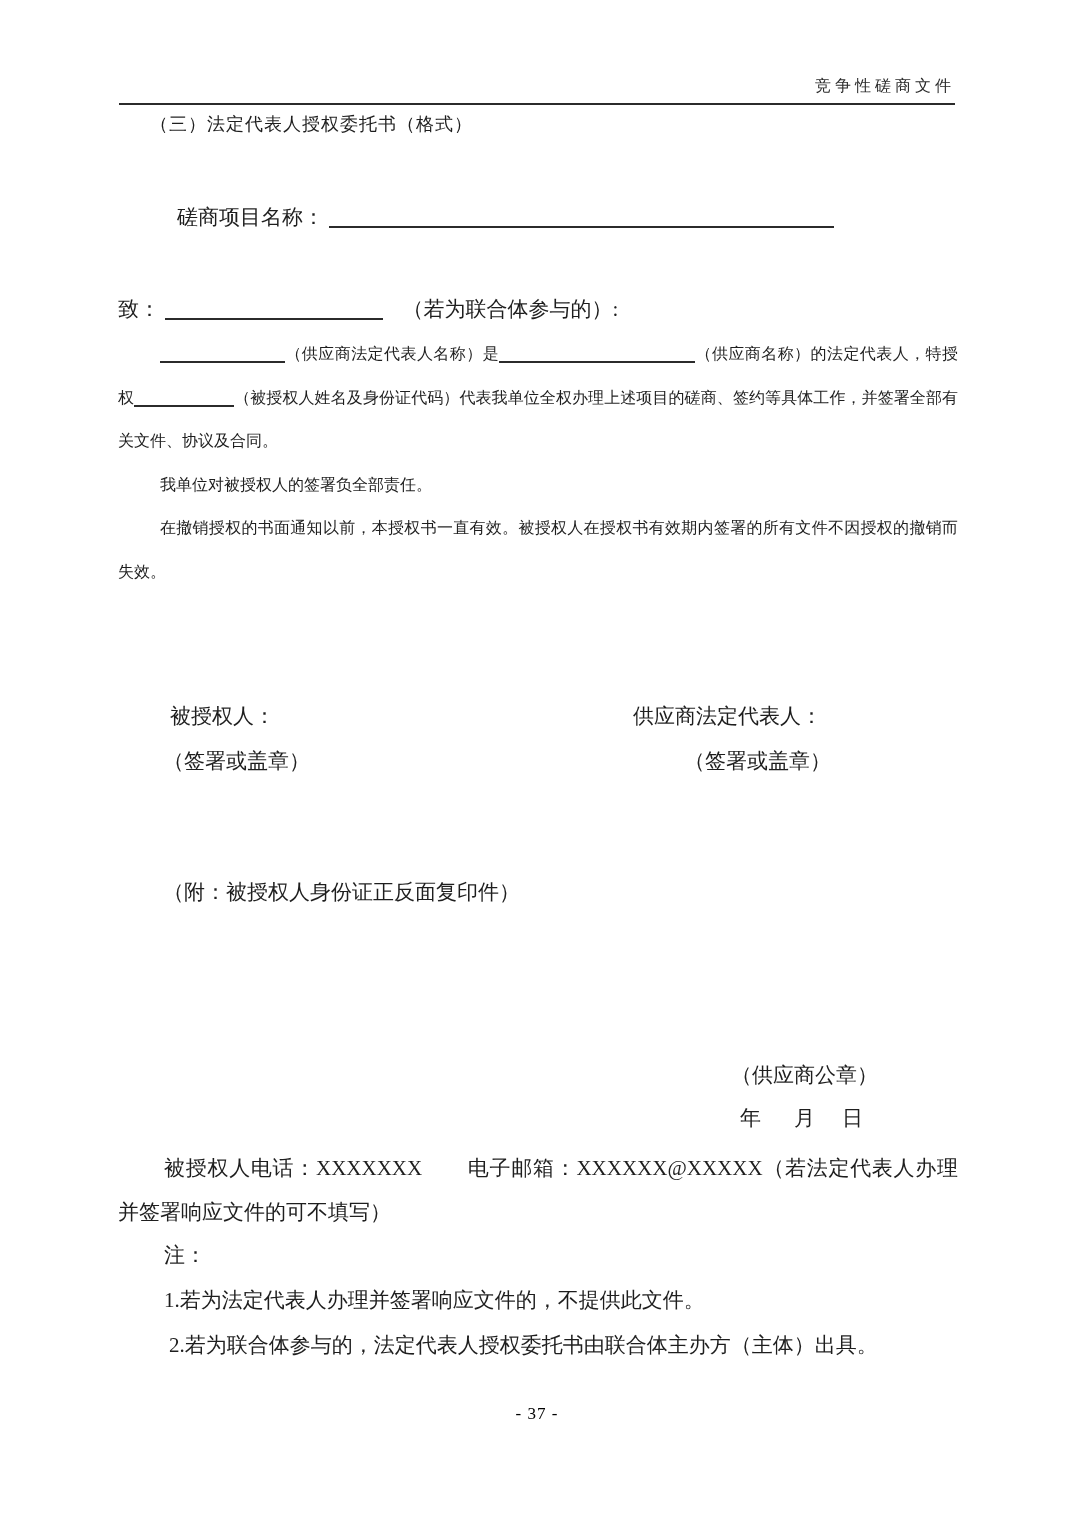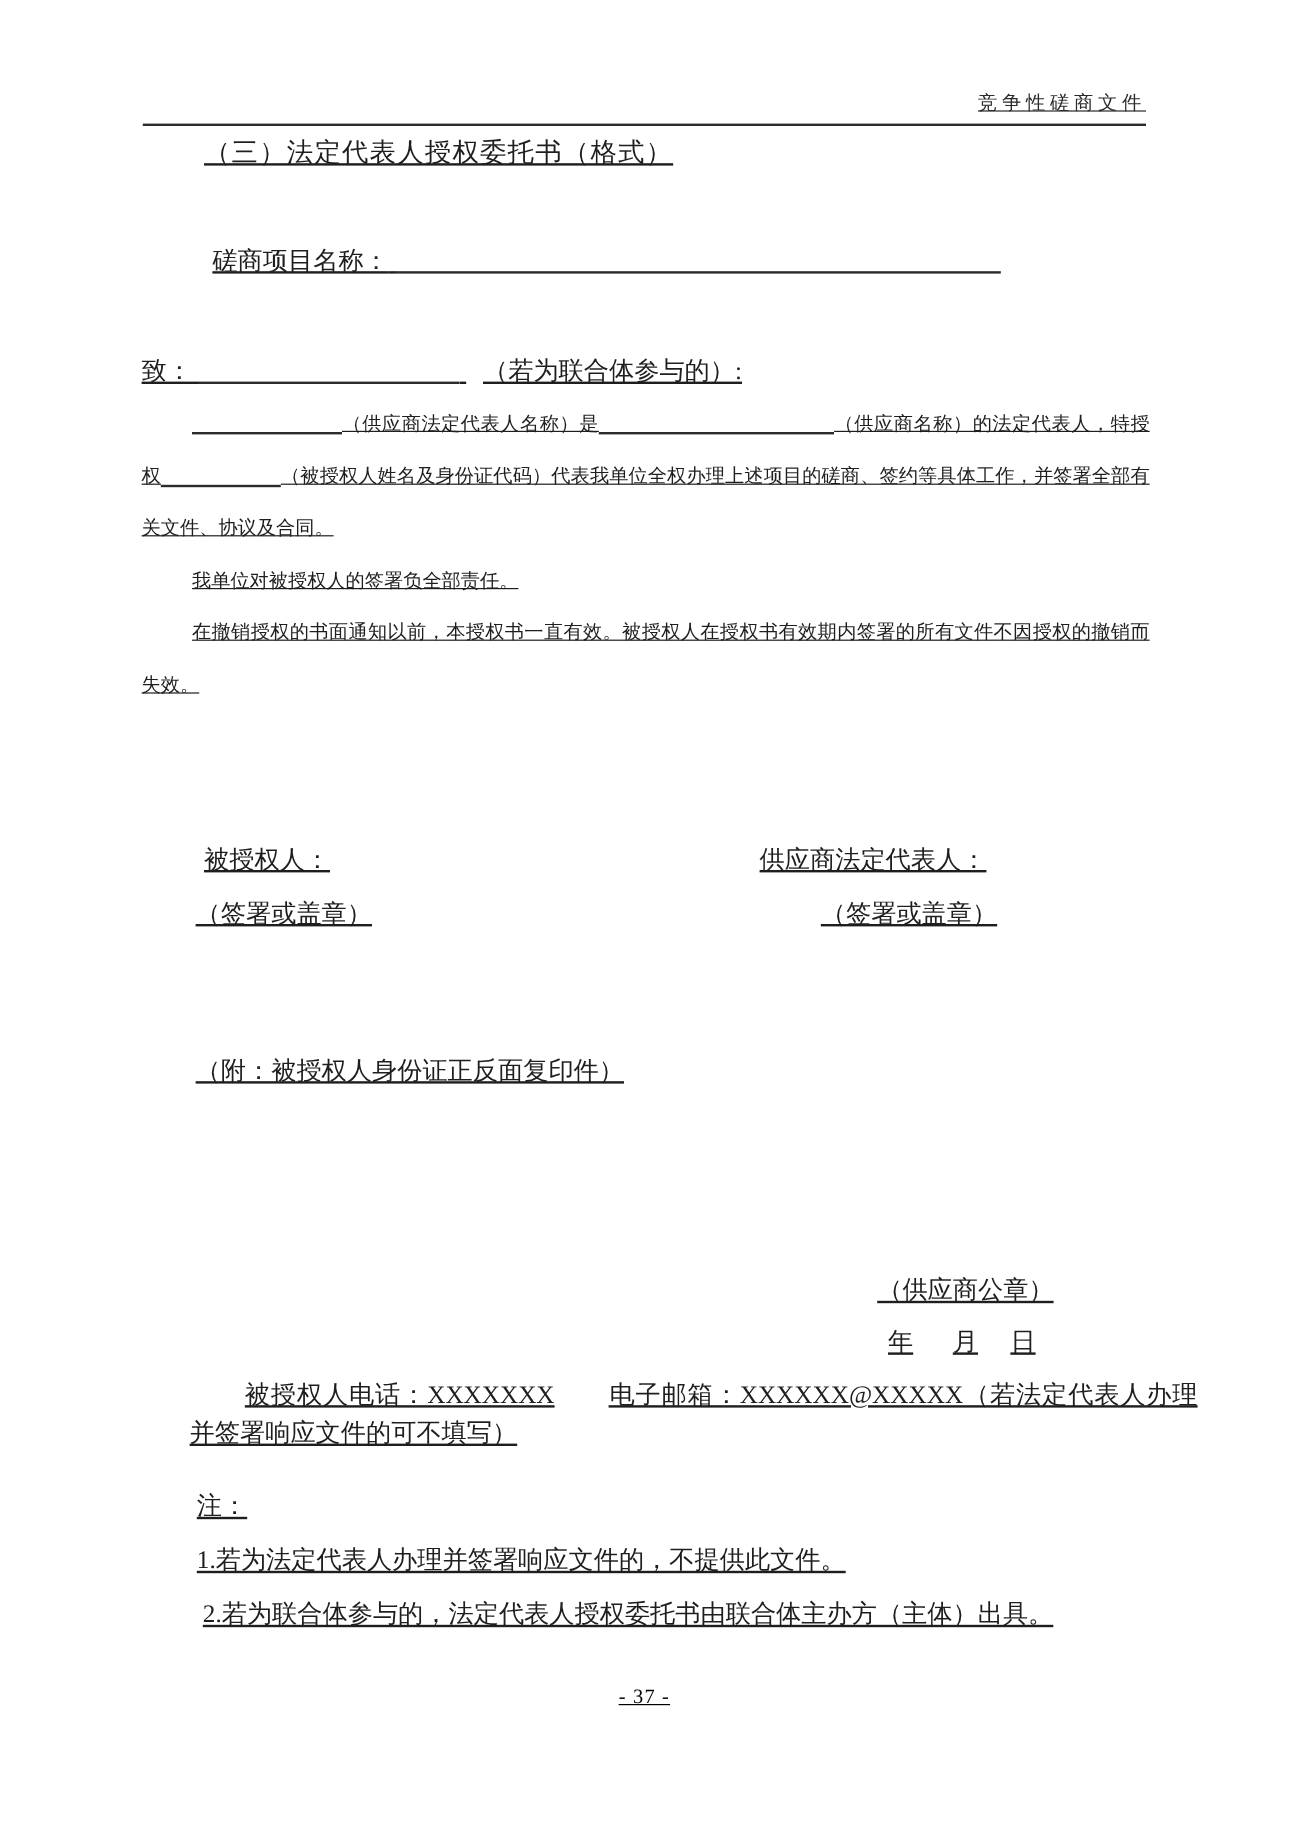--- a/index.html
+++ b/index.html
@@ -4,31 +4,31 @@
 <style>
   html,body{margin:0;padding:0;background:#ffffff;}
   .page{
     position:relative;
     width:1074px;height:1520px;
     background:#ffffff;
     font-family:"Liberation Serif","DejaVu Serif",serif;
     color:#1e1e1e;
     overflow:hidden;
   }
-  .abs{position:absolute;text-decoration:underline;}
+  .abs{position:absolute;}
   .fs21{font-size:21px;}
   .header-text{
     top:76px;right:119px;
     font-size:16px;letter-spacing:4px;color:#2a2a2a;
   }
   .header-rule{
     top:103px;left:119px;right:119px;height:0;
     border-top:2px solid #2b2b2b;
   }
-  .doc-title{top:112px;left:170px;font-size:22px;letter-spacing:1px;}
+  .doc-title{top:112px;left:150px;font-size:18px;letter-spacing:1px;}
   .project-line{top:203px;left:177px;}
   .to-line{top:295px;left:118px;}
   .to-suffix{margin-left:14px;}
   .bl{
     display:inline-block;
     border-bottom:2px solid #2b2b2b;
     vertical-align:-4px;
     height:1px;
   }
   .body-block{
@@ -41,22 +41,22 @@
   .sig-label-right{top:702px;left:633px;}
   .sig-seal-left{top:747px;left:163px;}
   .sig-seal-right{top:747px;left:684px;}
   .attachment-note{top:878px;left:163px;}
   .seal-note{top:1061px;left:731px;}
   .date-line{top:1104px;left:740px;}
   .date-line .m{margin-left:33px;}
   .date-line .d{margin-left:27px;}
   .contact-block{
     top:1146px;left:118px;width:840px;
-    font-size:21px;line-height:32px;
-    text-indent:46px;text-align:justify;text-justify:inter-ideograph;margin-left:40px;
+    font-size:21px;line-height:44px;
+    text-indent:46px;text-align:justify;text-justify:inter-ideograph;
   }
   .contact-gap{display:inline-block;width:45px;}
   .notes-label{top:1241px;left:164px;}
   .note-1{top:1286px;left:164px;}
   .note-2{top:1331px;left:169px;}
   .footer{
     top:1404px;left:0;width:100%;
     text-align:center;font-size:17px;letter-spacing:1px;color:#000000;
   }
 </style>

